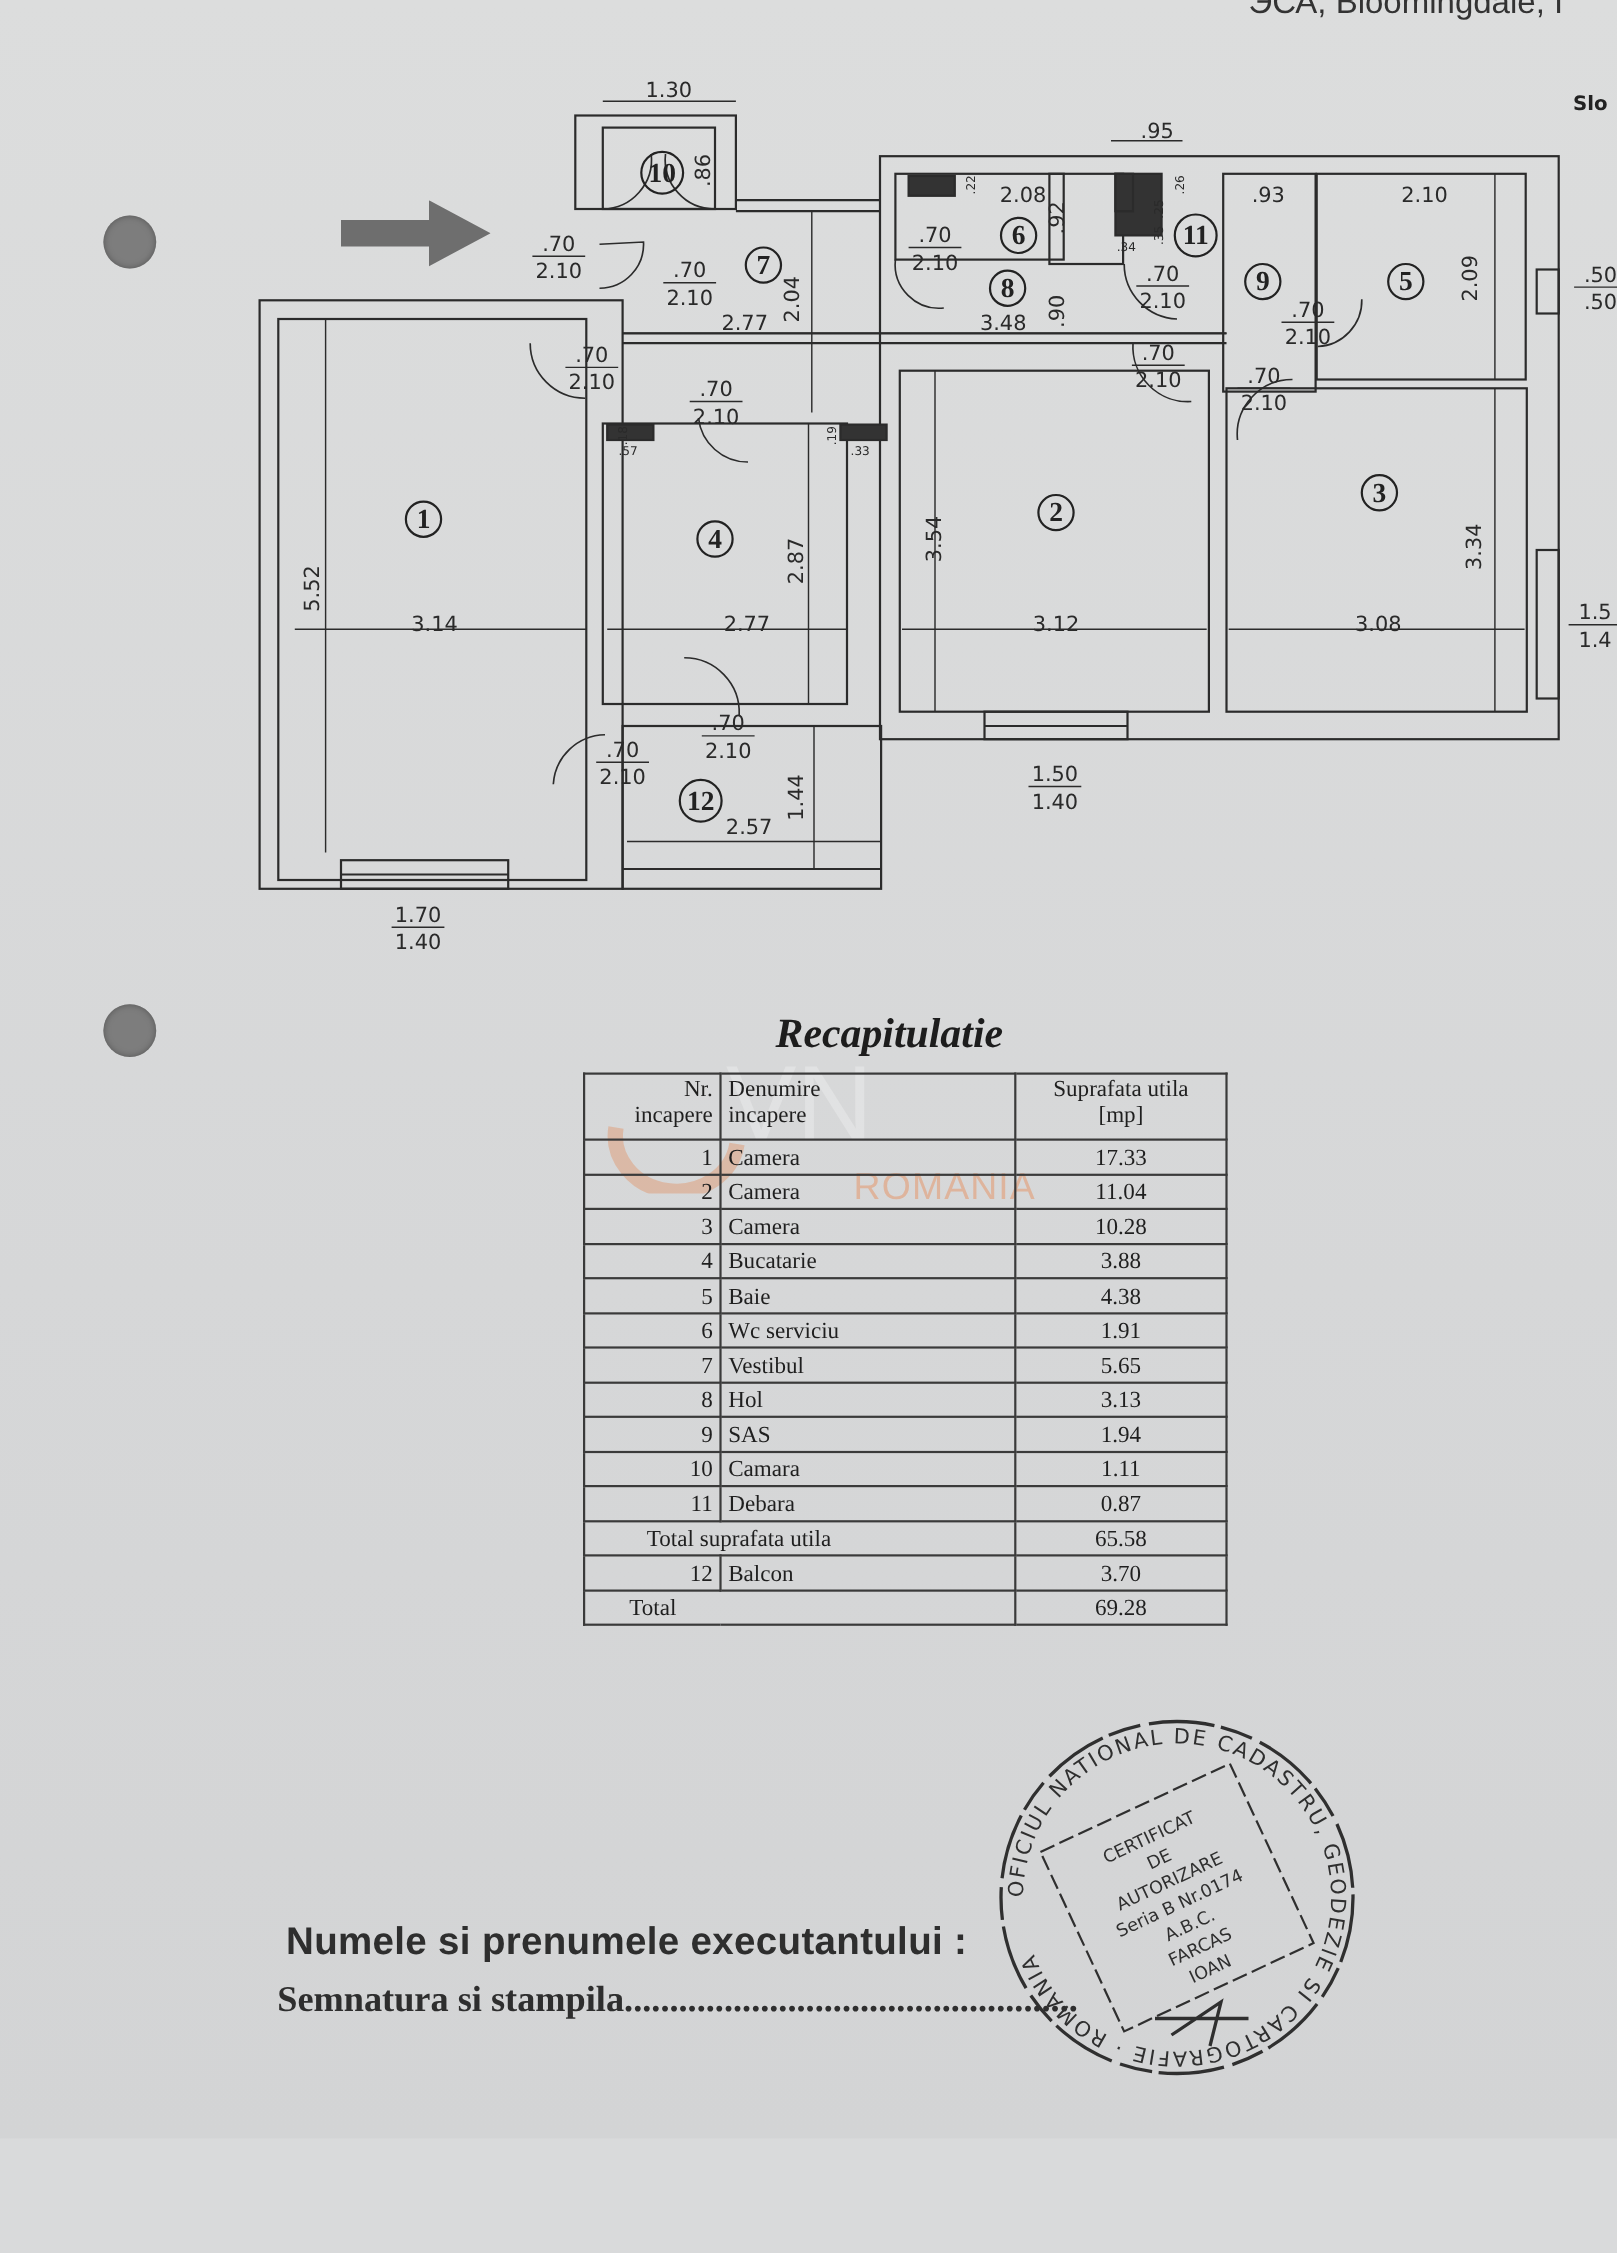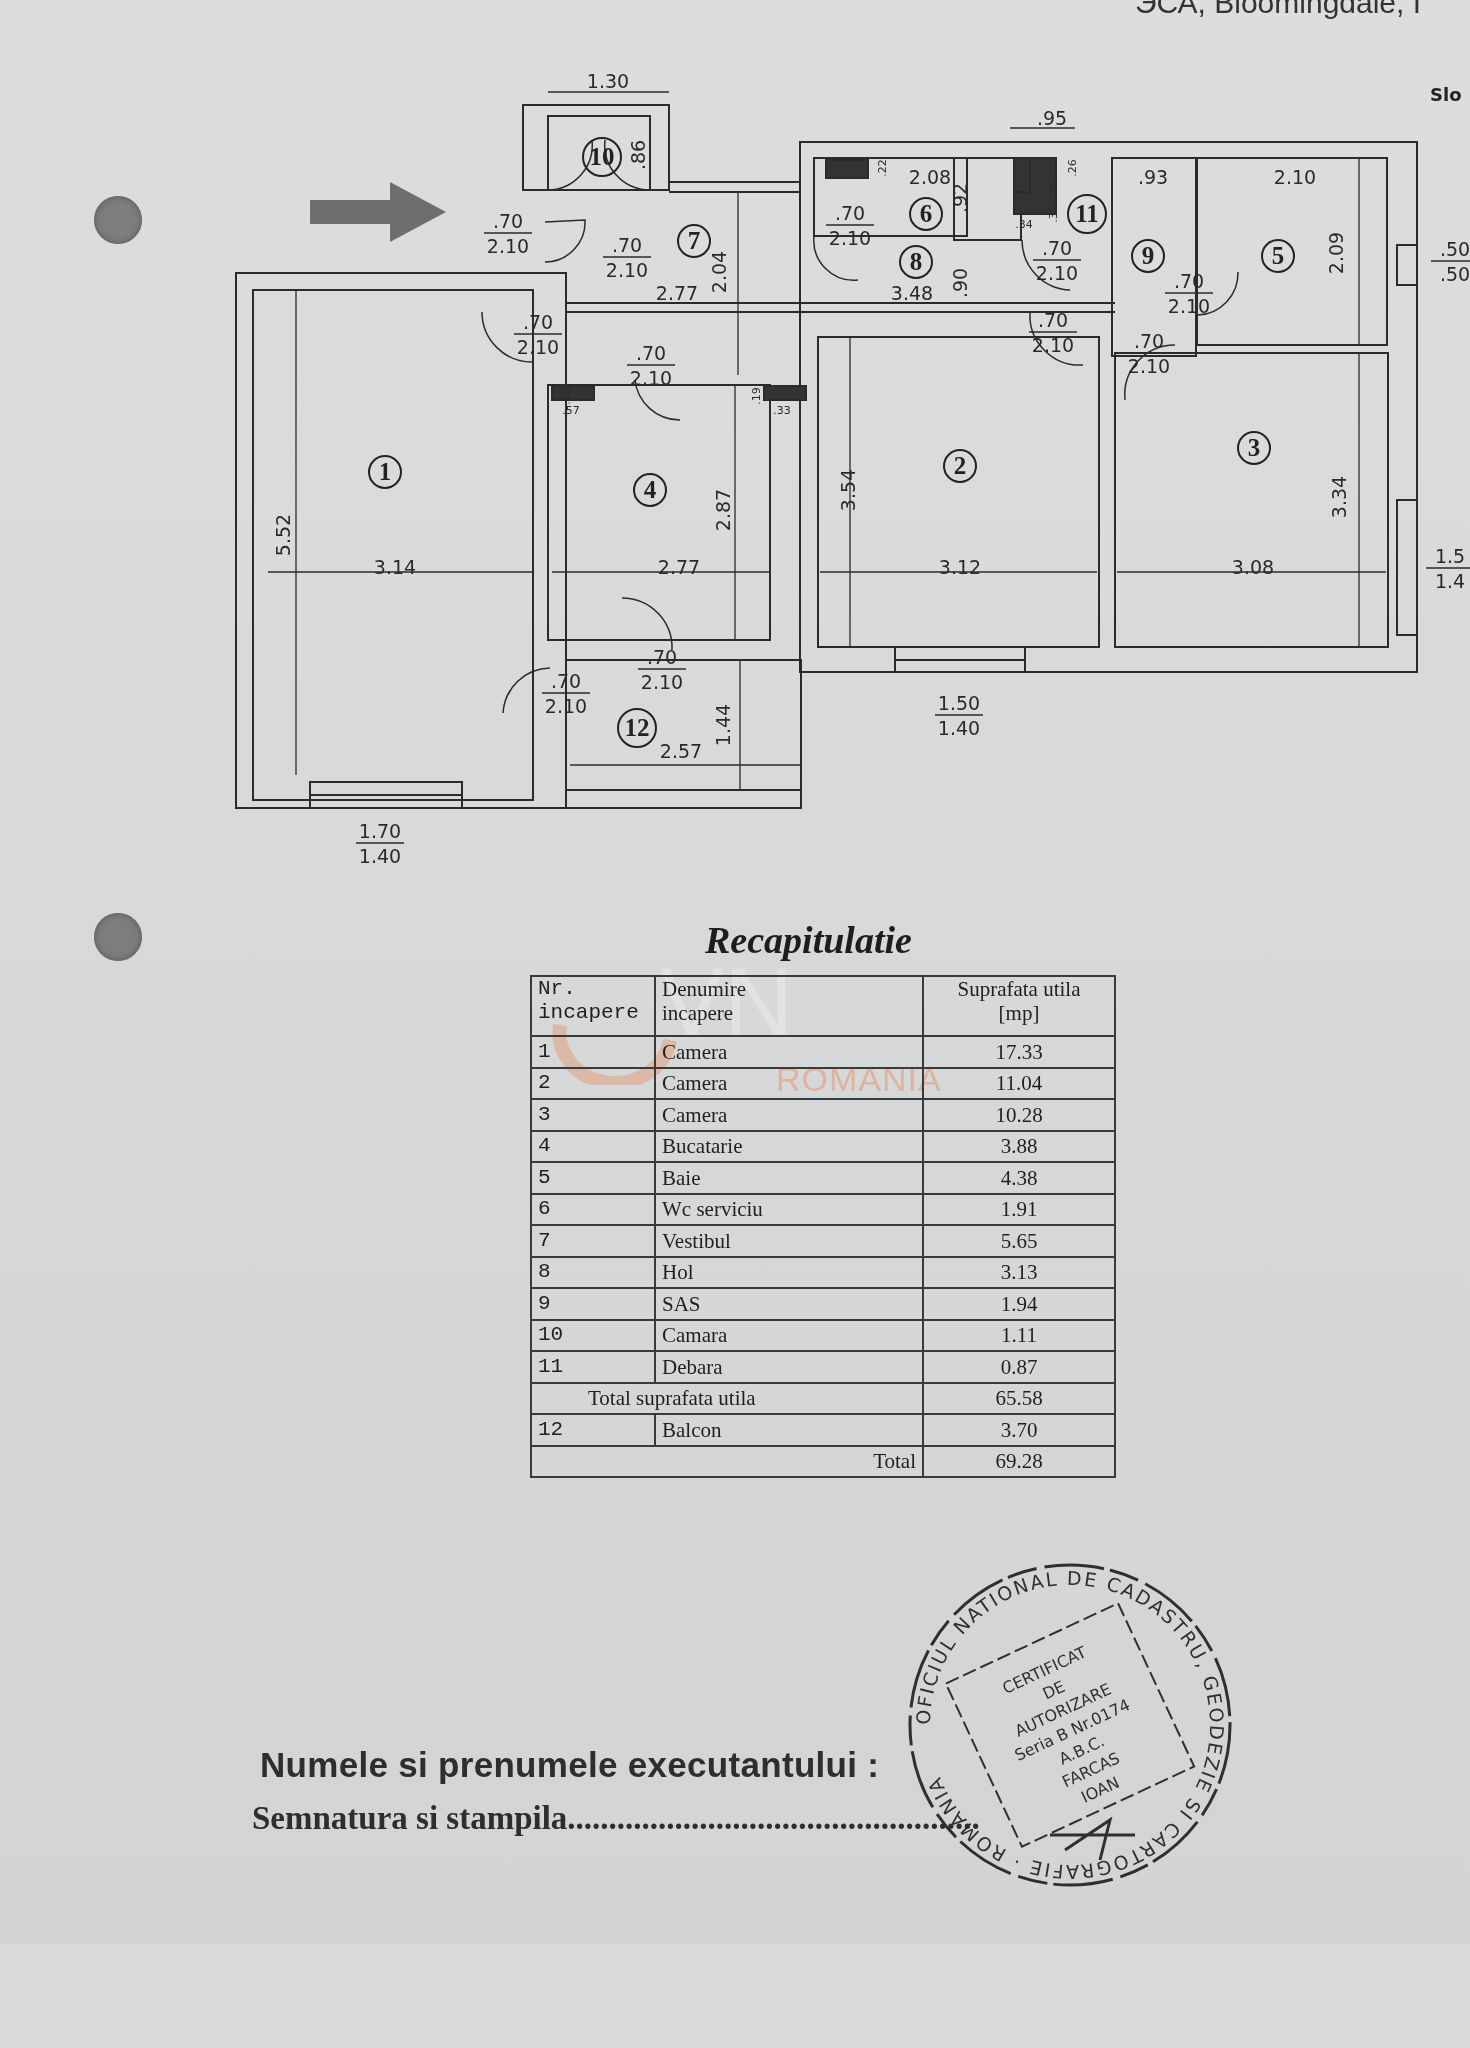--- a/index.html
+++ b/index.html
@@ -10,21 +10,21 @@
   .punch{position:absolute;width:48px;height:48px;border-radius:50%;background:#7d7d7d;box-shadow:inset 0 0 6px #555;}
   .arrow{position:absolute;left:310px;top:182px;}
   svg.plan{position:absolute;left:0;top:0;}
   .t-dim{font-family:"DejaVu Sans",sans-serif;font-size:19px;fill:#2a2a2a;}
   .t-room{font-family:"Liberation Serif",serif;font-size:25px;font-weight:bold;fill:#222;}
   .t-small{font-family:"DejaVu Sans",sans-serif;font-size:11px;fill:#2a2a2a;}
   .recap-title{position:absolute;left:705px;top:918px;font-family:"Liberation Serif",serif;font-weight:bold;font-size:38px;color:#1d1d1d;font-style:italic;}
   table.recap{position:absolute;left:530px;top:975px;width:586px;border-collapse:collapse;font-family:"Liberation Serif",serif;font-size:21px;color:#1f1f1f;}
   table.recap td, table.recap th{border:2px solid #3a3a3a;padding:0 6px;height:29.5px;line-height:26px;font-weight:normal;}
   table.recap th{height:58px;line-height:24px;vertical-align:top;}
-  .c-nr{width:110px;text-align:left;font-family:Liberation Mono, monospace;}
+  .c-nr{width:110px;text-align:right;}
   .c-name{width:254px;text-align:left;}
   .c-val{text-align:center;}
   .watermark{position:absolute;left:540px;top:945px;pointer-events:none;opacity:.32;}
   .wm-text{position:absolute;left:740px;top:1060px;font-family:"Liberation Sans",sans-serif;font-size:34px;color:#e88a55;opacity:.45;letter-spacing:1px;margin-left:36px;}
   .sig1{position:absolute;left:260px;top:1745px;font-family:"Liberation Sans",sans-serif;font-weight:bold;font-size:35px;color:#2e2e2e;letter-spacing:.3px;}
   .sig2{position:absolute;left:252px;top:1800px;font-family:"Liberation Serif",serif;font-weight:bold;font-size:33px;color:#2e2e2e;white-space:nowrap;}
   .stamp{position:absolute;left:900px;top:1550px;}
 </style>
 </head>
 <body>
@@ -367,21 +367,21 @@
       <tr>
         <td colspan="2" class="c-name" style="padding-left:56px;">Total suprafata utila</td>
         <td class="c-val">65.58</td>
       </tr>
       <tr>
         <td class="c-nr">12</td>
         <td class="c-name">Balcon</td>
         <td class="c-val">3.70</td>
       </tr>
       <tr>
-        <td colspan="2" class="c-name" style="padding-left:40px;text-align:right;">Total</td>
+        <td colspan="2" class="c-name" style="padding-left:40px;">Total</td>
         <td class="c-val">69.28</td>
       </tr>
     </tbody>
   </table>
 
   <div class="sig1">Numele si prenumele executantului :</div>
   <div class="sig2">Semnatura si stampila..................................................</div>
 
   <svg class="stamp" width="340" height="350" viewBox="0 0 340 350">
     <defs>

